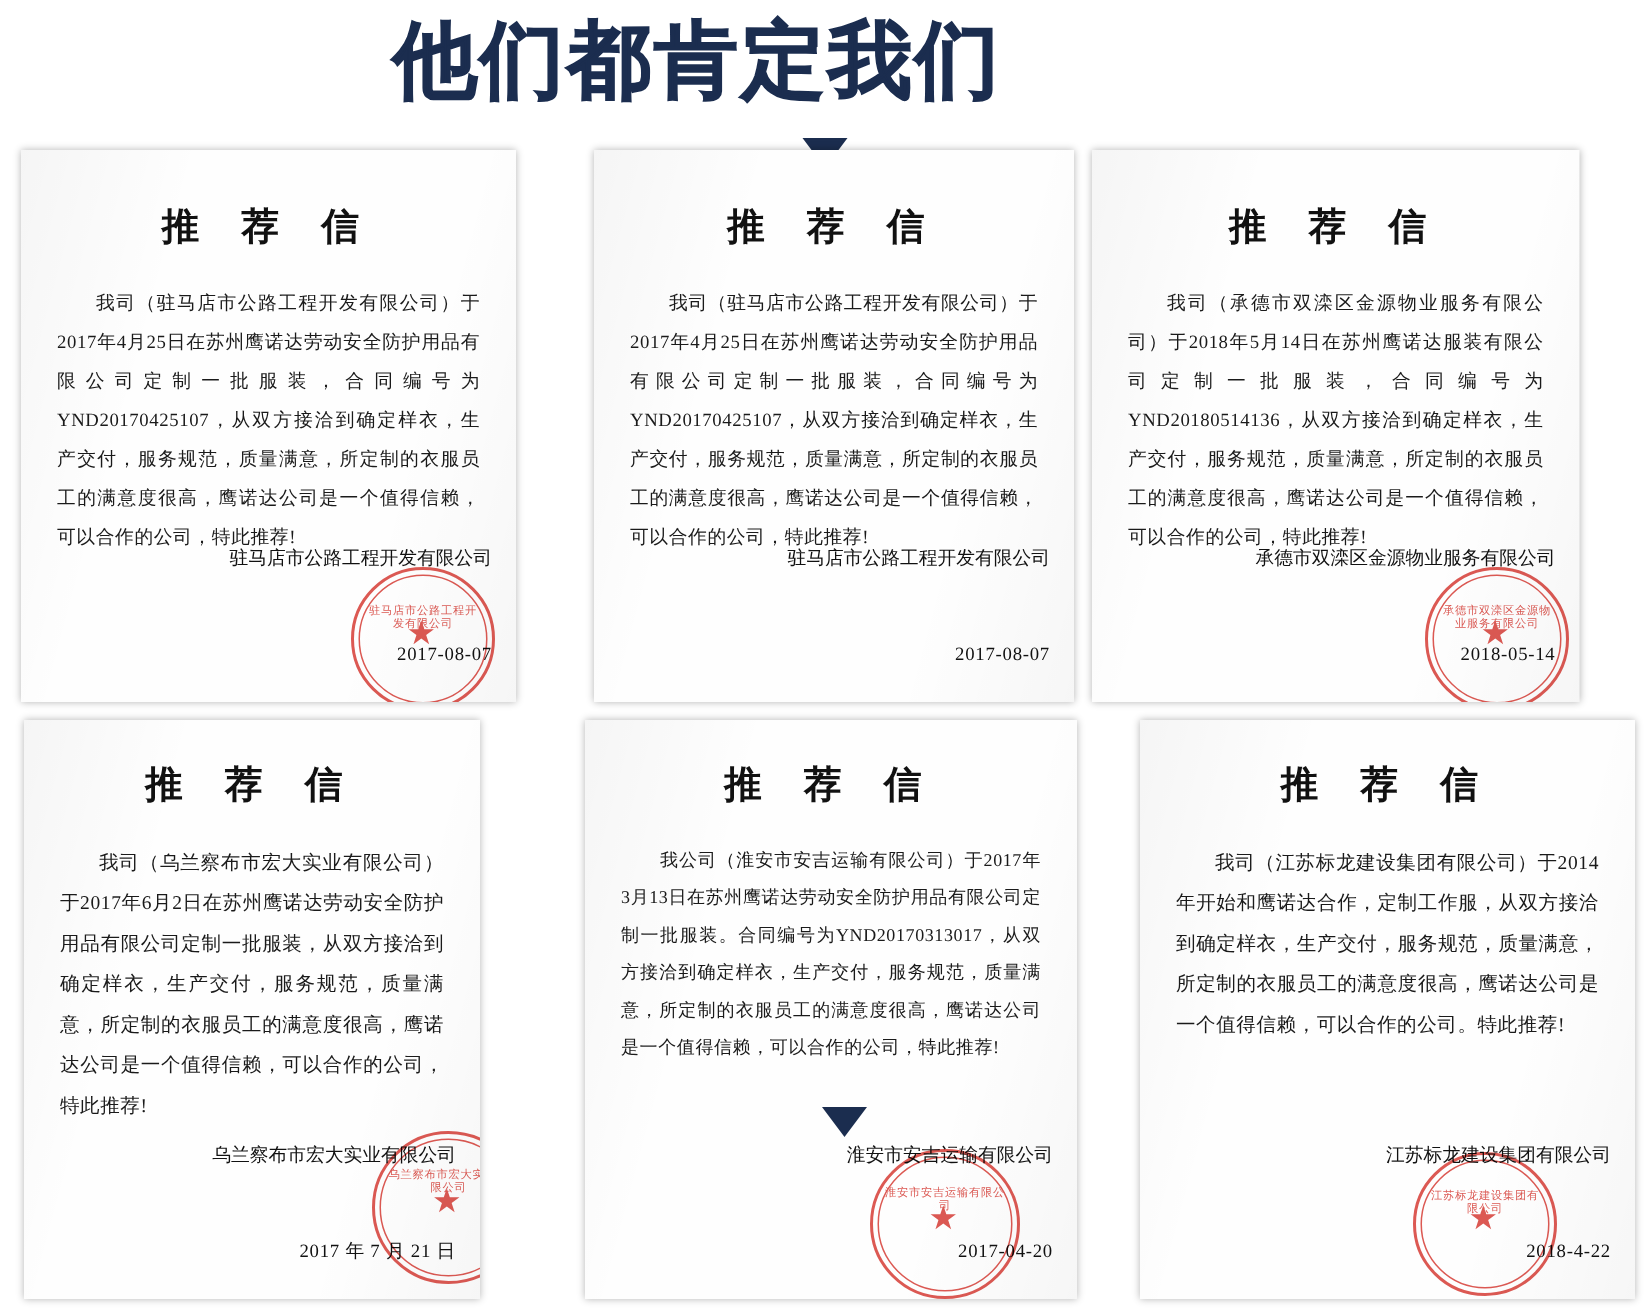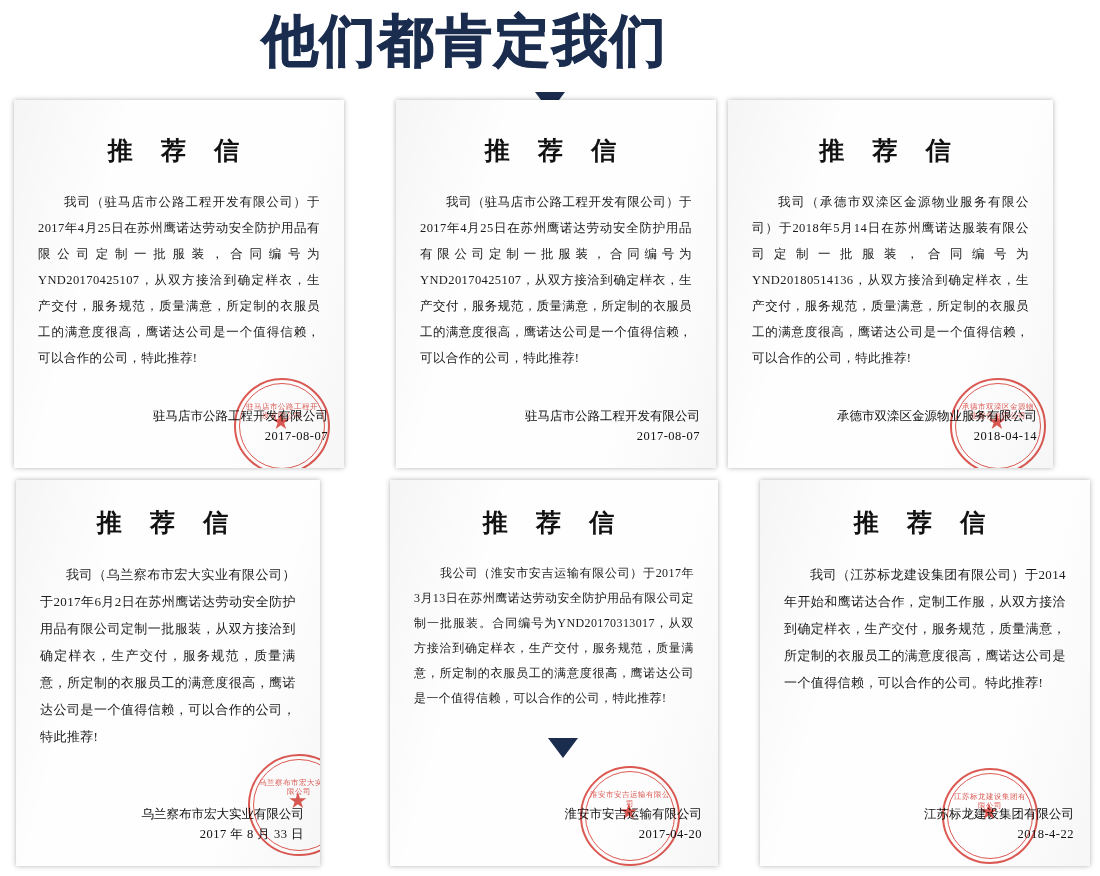--- a/index.html
+++ b/index.html
@@ -116,21 +116,21 @@
     position: absolute;
     right: 16px;
     bottom: 22px;
     text-align: right;
     font-family: "Liberation Serif", serif;
     font-size: 12.5px;
     line-height: 20px;
     color: #111;
     z-index: 3;
   }
-  .sign-date { letter-spacing: 0.5px; }
+  .sign-date { letter-spacing: 0.5px; margin-top: 44px; }
 
   
   .stamp {
     position: absolute;
     border: 2.5px solid #d32a22;
     border-radius: 50%;
     opacity: 0.78;
     z-index: 4;
     mix-blend-mode: multiply;
   }
@@ -215,35 +215,35 @@
   <div class="letter r1c3">
     <div class="letter-title">推 荐 信</div>
     <div class="letter-body">我司（承德市双滦区金源物业服务有限公司）于2018年5月14日在苏州鹰诺达服装有限公司定制一批服装，合同编号为YND20180514136，从双方接洽到确定样衣，生产交付，服务规范，质量满意，所定制的衣服员工的满意度很高，鹰诺达公司是一个值得信赖，可以合作的公司，特此推荐!</div>
     <div class="stamp stamp-3">
       <div class="ring"></div>
       <div class="stamp-lines">承德市双滦区金源物业服务有限公司</div>
       <div class="star"></div>
     </div>
     <div class="letter-sign">
       <div>承德市双滦区金源物业服务有限公司</div>
-      <div class="sign-date">2018-04-14</div>
+      <div class="sign-date">2018-05-14</div>
     </div>
   </div>
 
   <div class="letter r2c1">
     <div class="letter-title">推 荐 信</div>
     <div class="letter-body">我司（乌兰察布市宏大实业有限公司）于2017年6月2日在苏州鹰诺达劳动安全防护用品有限公司定制一批服装，从双方接洽到确定样衣，生产交付，服务规范，质量满意，所定制的衣服员工的满意度很高，鹰诺达公司是一个值得信赖，可以合作的公司，特此推荐!</div>
     <div class="stamp stamp-4">
       <div class="ring"></div>
       <div class="stamp-lines">乌兰察布市宏大实业有限公司</div>
       <div class="star"></div>
     </div>
     <div class="letter-sign">
       <div>乌兰察布市宏大实业有限公司</div>
-      <div class="sign-date">2017 年 8 月 33 日</div>
+      <div class="sign-date">2017 年 7 月 21 日</div>
     </div>
   </div>
 
   <div class="letter r2c2">
     <div class="letter-title">推 荐 信</div>
     <div class="letter-body">我公司（淮安市安吉运输有限公司）于2017年3月13日在苏州鹰诺达劳动安全防护用品有限公司定制一批服装。合同编号为YND20170313017，从双方接洽到确定样衣，生产交付，服务规范，质量满意，所定制的衣服员工的满意度很高，鹰诺达公司是一个值得信赖，可以合作的公司，特此推荐!</div>
     <div class="stamp stamp-5">
       <div class="ring"></div>
       <div class="stamp-lines">淮安市安吉运输有限公司</div>
       <div class="star"></div>

